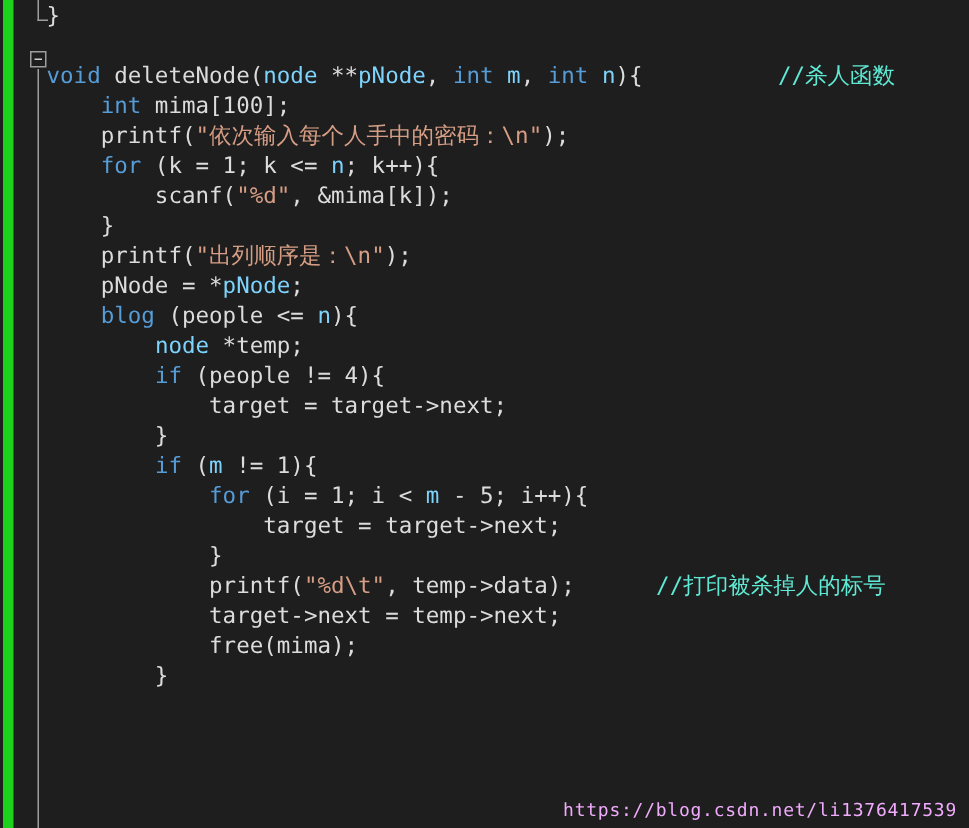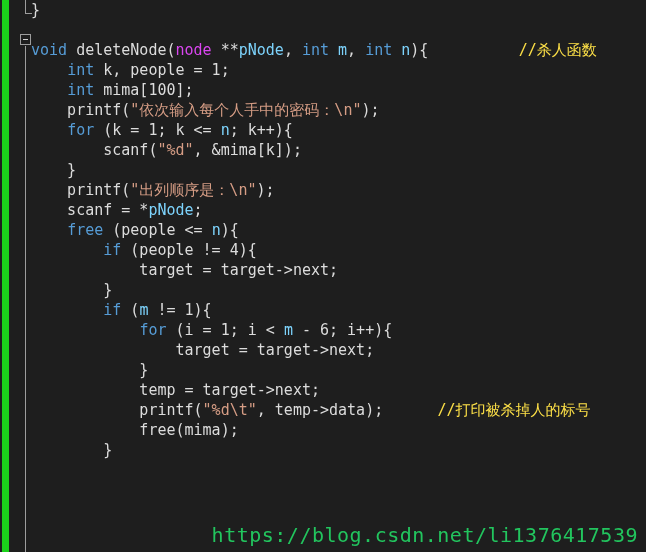--- a/index.html
+++ b/index.html
@@ -99,33 +99,33 @@
   .line {
     height: 20px;
     line-height: 20px;
     font-size: 15px;
     white-space: pre;
     color: #dcdcdc;
   }
 
   
   .kw   { color: #569cd6; margin-top: 32px; }  
-  .typ  { color: #d946ef; }  
+  .typ  { color: #7dd3fc; }  
   .par  { color: #7dd3fc; }  
   .str  { color: #d69d85; }  
-  .cmt  { color: #fde047; }  
+  .cmt  { color: #5eead4; }  
   .pln  { color: #dcdcdc; }  
 
   #watermark {
     position: absolute;
     right: 8px;
     bottom: 5px;
-    font-size: 20px;
+    font-size: 12px;
     letter-spacing: 0.5px;
-    color: #22c55e;
+    color: #f0abfc;
     white-space: pre;
     font-family: "DejaVu Sans Mono", "Liberation Mono", monospace;
   }
 </style>
 </head>
 <body>
 
 <div id="editor">
 
   <div id="change-bar"></div>
@@ -134,37 +134,37 @@
     <div id="outline-elbow"></div>
     <div id="outline-elbow-foot"></div>
     <div id="collapse-box"></div>
     <div id="outline-guide"></div>
   </div>
 
   <div id="code">
       <div class="line"><span class="pln">}</span></div>
       <div class="line">&nbsp;</div>
       <div class="line"><span class="kw">void</span><span class="pln"> deleteNode(</span><span class="typ">node</span><span class="pln"> **</span><span class="par">pNode</span><span class="pln">, </span><span class="kw">int</span><span class="pln"> </span><span class="par">m</span><span class="pln">, </span><span class="kw">int</span><span class="pln"> </span><span class="par">n</span><span class="pln">){</span><span class="pln">          </span><span class="cmt">//杀人函数</span></div>
-      <div class="line"><span class="pln">    </span><span class="kw">int</span><span class="pln"> k, people = 1;</span></div>
       <div class="line"><span class="pln">    </span><span class="kw">int</span><span class="pln"> mima[100];</span></div>
       <div class="line"><span class="pln">    printf(</span><span class="str">"依次输入每个人手中的密码：\n"</span><span class="pln">);</span></div>
       <div class="line"><span class="pln">    </span><span class="kw">for</span><span class="pln"> (k = 1; k &lt;= </span><span class="par">n</span><span class="pln">; k++){</span></div>
       <div class="line"><span class="pln">        scanf(</span><span class="str">"%d"</span><span class="pln">, &amp;mima[k]);</span></div>
       <div class="line"><span class="pln">    }</span></div>
       <div class="line"><span class="pln">    printf(</span><span class="str">"出列顺序是：\n"</span><span class="pln">);</span></div>
-      <div class="line"><span class="pln">    scanf = *</span><span class="par">pNode</span><span class="pln">;</span></div>
-      <div class="line"><span class="pln">    </span><span class="kw">free</span><span class="pln"> (people &lt;= </span><span class="par">n</span><span class="pln">){</span></div>
+      <div class="line"><span class="pln">    pNode = *</span><span class="par">pNode</span><span class="pln">;</span></div>
+      <div class="line"><span class="pln">    </span><span class="kw">blog</span><span class="pln"> (people &lt;= </span><span class="par">n</span><span class="pln">){</span></div>
+      <div class="line"><span class="pln">        </span><span class="typ">node</span><span class="pln"> *temp;</span></div>
       <div class="line"><span class="pln">        </span><span class="kw">if</span><span class="pln"> (people != 4){</span></div>
       <div class="line"><span class="pln">            target = target-&gt;next;</span></div>
       <div class="line"><span class="pln">        }</span></div>
       <div class="line"><span class="pln">        </span><span class="kw">if</span><span class="pln"> (</span><span class="par">m</span><span class="pln"> != 1){</span></div>
-      <div class="line"><span class="pln">            </span><span class="kw">for</span><span class="pln"> (i = 1; i &lt; </span><span class="par">m</span><span class="pln"> - 6; i++){</span></div>
+      <div class="line"><span class="pln">            </span><span class="kw">for</span><span class="pln"> (i = 1; i &lt; </span><span class="par">m</span><span class="pln"> - 5; i++){</span></div>
       <div class="line"><span class="pln">                target = target-&gt;next;</span></div>
       <div class="line"><span class="pln">            }</span></div>
-      <div class="line"><span class="pln">            temp = target-&gt;next;</span></div>
       <div class="line"><span class="pln">            printf(</span><span class="str">"%d\t"</span><span class="pln">, temp-&gt;data);</span><span class="pln">      </span><span class="cmt">//打印被杀掉人的标号</span></div>
+      <div class="line"><span class="pln">            target-&gt;next = temp-&gt;next;</span></div>
       <div class="line"><span class="pln">            free(mima);</span></div>
       <div class="line"><span class="pln">        }</span></div>
     </div>
 
   <div id="watermark">https://blog.csdn.net/li1376417539</div>
 
 </div>
 
 </body></html>

